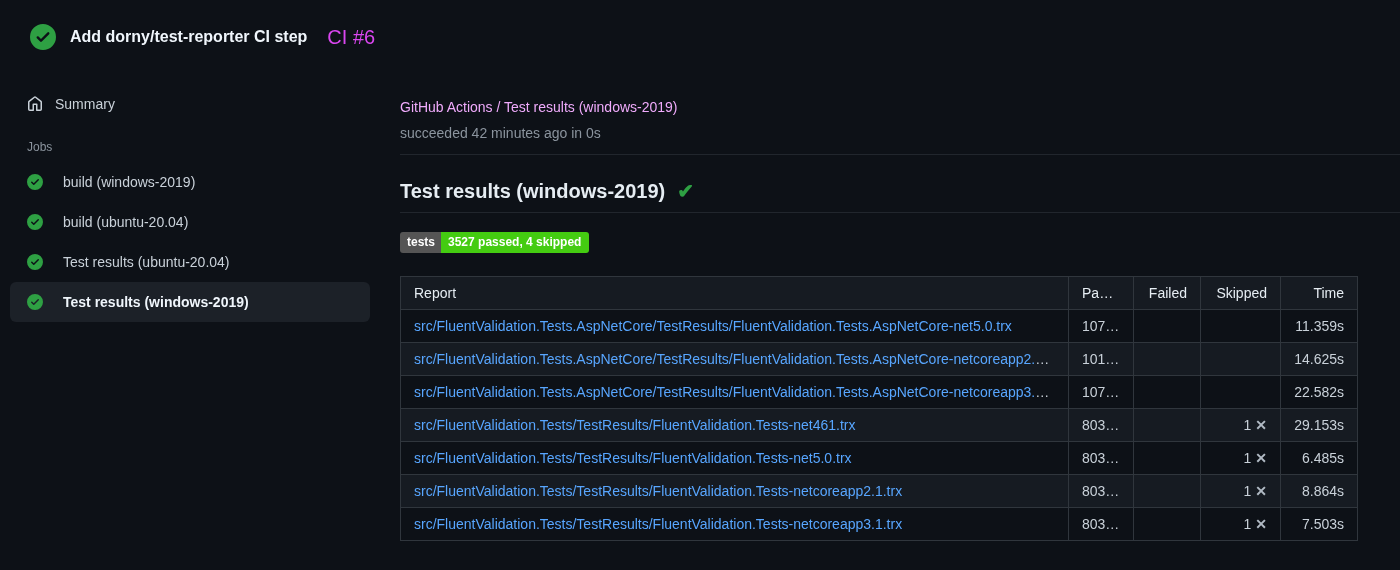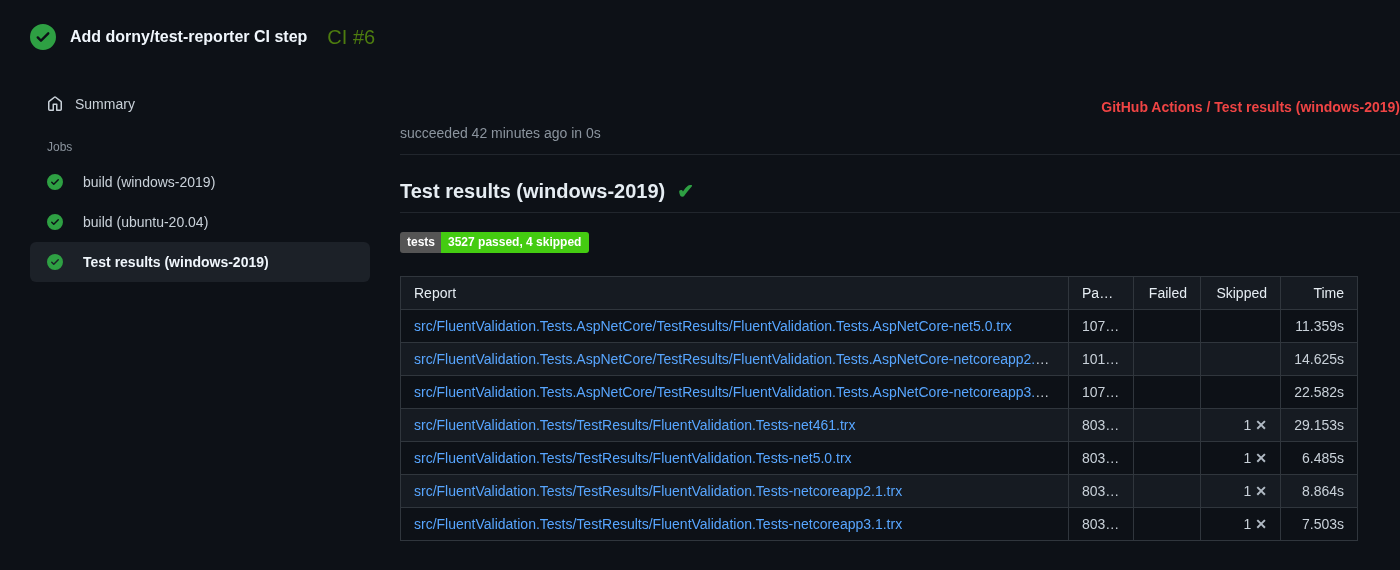--- a/index.html
+++ b/index.html
@@ -13,27 +13,27 @@
   }
   a { color: #58a6ff; text-decoration: none; }
 
   
   .run-header {
     display: flex; align-items: center; gap: 14px;
     padding: 24px 30px 14px 30px;
   }
   .run-header .status-circ { width: 26px; height: 26px; flex: 0 0 auto; }
   .run-title { font-size: 16px; font-weight: 700; color: #f0f6fc; }
-  .run-number { font-size: 20px; font-weight: 400; color: #4d7c0f; margin-left: 6px; }
+  .run-number { font-size: 20px; font-weight: 400; color: #d946ef; margin-left: 6px; }
 
   
   .layout { display: flex; align-items: flex-start; }
 
   
-  .sidebar { width: 400px; flex: 0 0 auto; padding: 22px 30px 0 30px; }
+  .sidebar { width: 400px; flex: 0 0 auto; padding: 22px 30px 0 10px; }
   .summary-item {
     display: flex; align-items: center; gap: 12px;
     padding: 0 17px; height: 36px; border-radius: 6px; cursor: pointer;
     color: #c9d1d9;
   }
   .summary-item svg { width: 16px; height: 16px; flex: 0 0 auto; }
   .jobs-label {
     font-size: 12px; color: #8b949e;
     padding: 0 17px; margin: 18px 0 8px 0;
   }
@@ -41,21 +41,21 @@
     display: flex; align-items: center; gap: 20px;
     height: 40px; padding: 0 17px; border-radius: 6px; cursor: pointer;
     color: #c9d1d9;
   }
   .job-item svg { width: 16px; height: 16px; flex: 0 0 auto; }
   .job-item.selected { background: #1c2128; color: #f0f6fc; font-weight: 700; }
   .job-label { white-space: nowrap; overflow: hidden; text-overflow: ellipsis; }
 
   
   .main { flex: 1 1 auto; padding-top: 33px; min-width: 0; }
-  .job-title { font-weight: 700; color: #ef4444; line-height: 20px; text-align: right; }
+  .job-title { font-weight: 400; color: #f0abfc; line-height: 20px; }
   .job-status { color: #8b949e; line-height: 20px; margin-top: 6px; }
   .rule { border: 0; border-top: 1px solid #21262d; margin-top: 11px; }
 
   .report-heading {
     margin-top: 22px; font-size: 20px; font-weight: 700; color: #e6edf3;
     line-height: 28px; display: flex; align-items: center; gap: 12px;
   }
   .heading-check { color: #2ea043; font-size: 20px; font-weight: 700; }
   .rule2 { border: 0; border-top: 1px solid #21262d; margin-top: 7px; }
 
@@ -117,20 +117,26 @@
     <span class="job-label">build (windows-2019)</span>
   </div>
 
   <div class="job-item">
     <svg viewBox="0 0 16 16">
       <path fill="#2ea043" d="M8 16A8 8 0 1 1 8 0a8 8 0 0 1 0 16Zm3.78-9.72a.751.751 0 0 0-1.06-1.06L6.75 9.19 5.28 7.72a.751.751 0 0 0-1.06 1.06l2 2a.75.75 0 0 0 1.06 0Z"></path>
     </svg>
     <span class="job-label">build (ubuntu-20.04)</span>
   </div>
 
+  <div class="job-item">
+    <svg viewBox="0 0 16 16">
+      <path fill="#2ea043" d="M8 16A8 8 0 1 1 8 0a8 8 0 0 1 0 16Zm3.78-9.72a.751.751 0 0 0-1.06-1.06L6.75 9.19 5.28 7.72a.751.751 0 0 0-1.06 1.06l2 2a.75.75 0 0 0 1.06 0Z"></path>
+    </svg>
+    <span class="job-label">Test results (ubuntu-20.04)</span>
+  </div>
 
   <div class="job-item selected">
     <svg viewBox="0 0 16 16">
       <path fill="#2ea043" d="M8 16A8 8 0 1 1 8 0a8 8 0 0 1 0 16Zm3.78-9.72a.751.751 0 0 0-1.06-1.06L6.75 9.19 5.28 7.72a.751.751 0 0 0-1.06 1.06l2 2a.75.75 0 0 0 1.06 0Z"></path>
     </svg>
     <span class="job-label">Test results (windows-2019)</span>
   </div>
 </div>
   </div>
 

